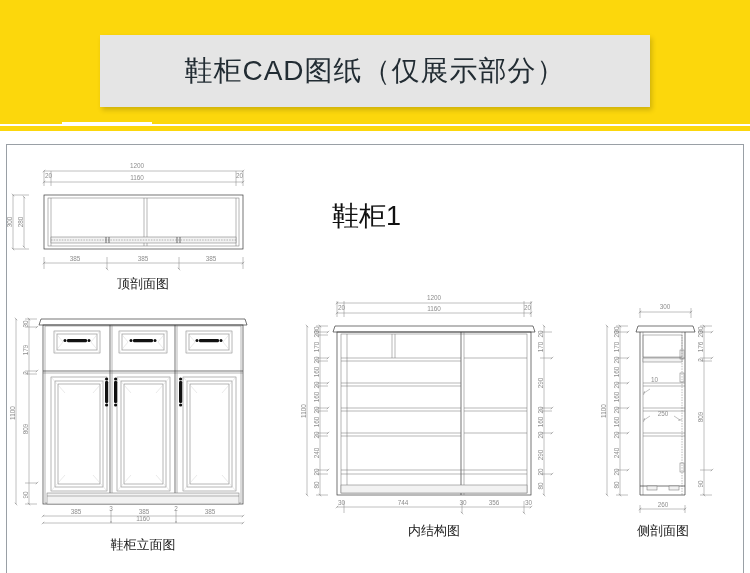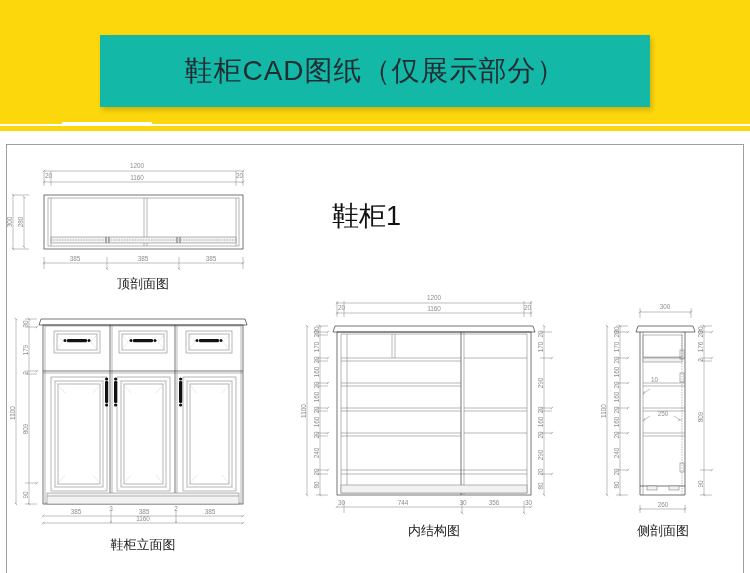--- a/index.html
+++ b/index.html
@@ -12,21 +12,21 @@
   }
   .page { position:relative; width:750px; height:573px; }
 
   
   .banner {
     position:absolute; left:0; top:0; width:750px; height:131px;
     background:#fcd70c;
   }
   .banner-title-box {
     position:absolute; left:100px; top:35px; width:550px; height:72px;
-    background:#14b8a6;
+    background:#e5e5e5;
     display:flex; align-items:center; justify-content:center;
     box-shadow:2px 3px 5px rgba(0,0,0,0.18);
   }
   .banner-title {
     font-size:28px; color:#222c33; letter-spacing:1px;
     font-family:"Liberation Sans", sans-serif; white-space:nowrap;
   }
   .banner-rule {
     position:absolute; left:0; top:124px; width:750px; height:1.5px;
     background:#ffffff;

